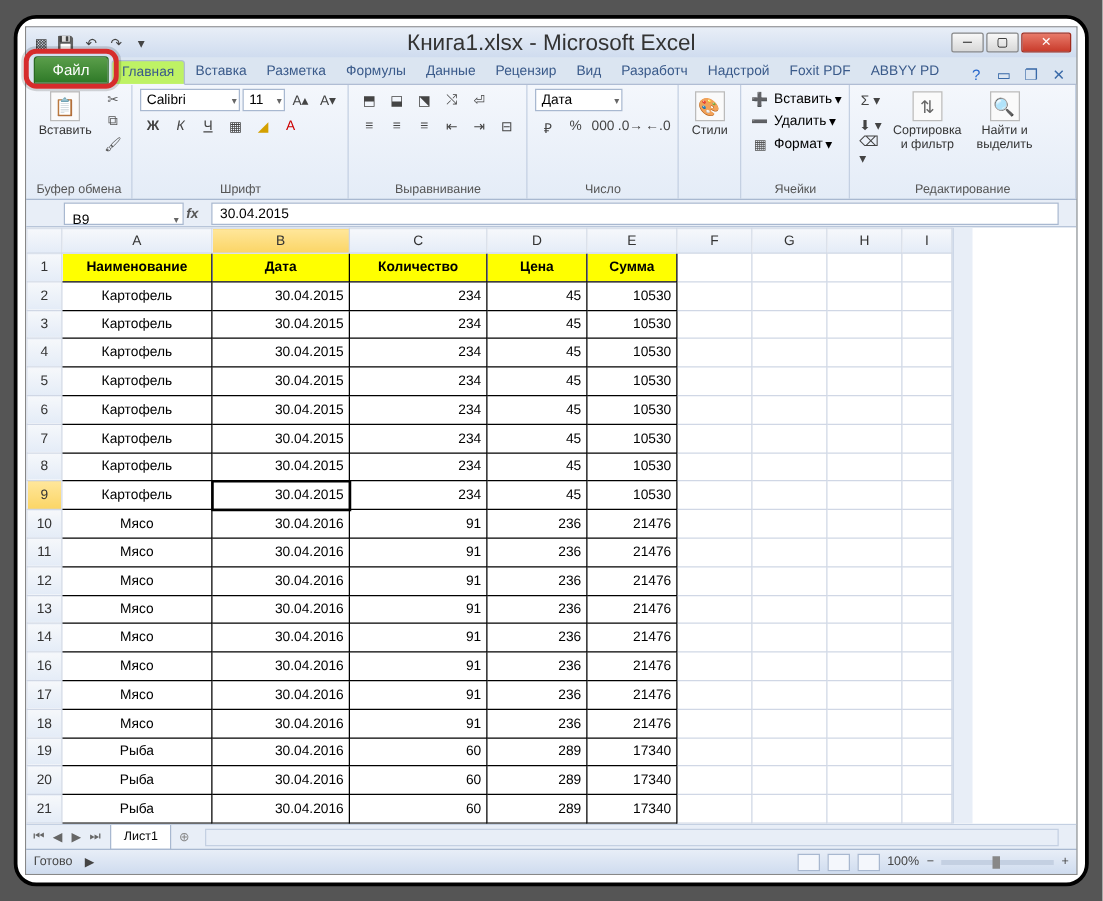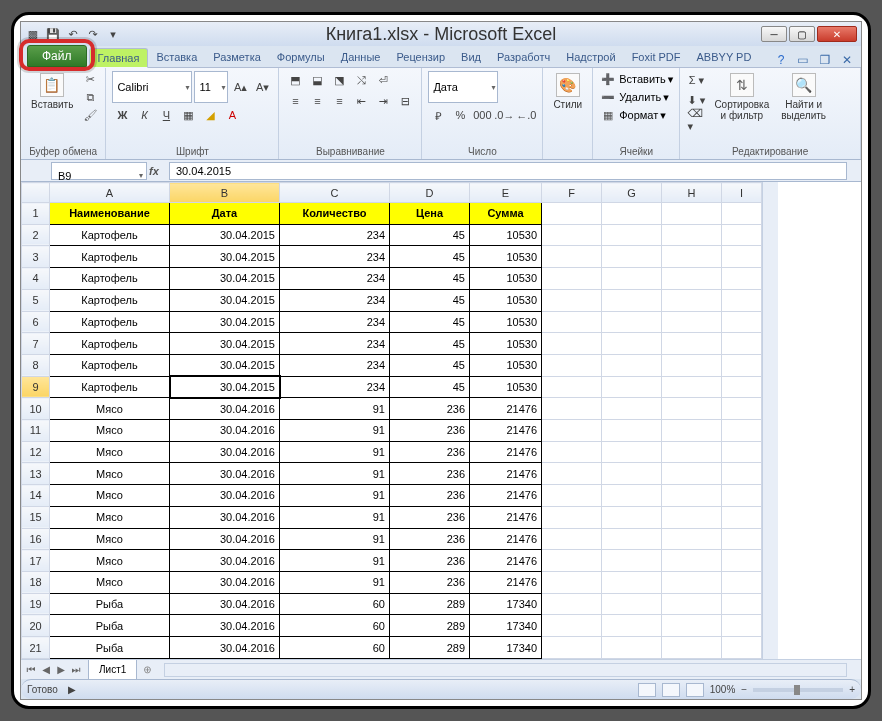--- a/index.html
+++ b/index.html
@@ -29,21 +29,21 @@
 
 .ribbon { height: 92px; background: linear-gradient(#f4f7fc,#e4ecf7); border-bottom: 1px solid #a8b8d0; display: flex; font-size: 11px; }
 .group { border-right: 1px solid #c4d0e2; padding: 3px 6px 2px 6px; display: flex; flex-direction: column; }
 .group-body { flex: 1; display: flex; align-items: flex-start; gap: 4px; }
 .group-label { text-align: center; font-size: 10px; color: #555; padding-top: 1px; }
 .big-btn { display: flex; flex-direction: column; align-items: center; gap: 2px; padding: 2px 4px; font-size: 10px; color: #333; }
 .ico24 { width: 24px; height: 24px; border: 1px solid #bbb; background: #fafafa; display: flex; align-items: center; justify-content: center; font-size: 14px; color: #666; }
 .ico16 { width: 18px; height: 16px; display: flex; align-items: center; justify-content: center; font-size: 11px; color: #555; }
 .mini-col { display: flex; flex-direction: column; gap: 2px; }
 .mini-row { display: flex; align-items: center; gap: 2px; }
-.combo { height: 32px; border: 1px solid #a8b8d0; background: #fff; font-size: 11px; padding: 0 14px 0 4px; display: flex; align-items: center; position: relative; }
+.combo { height: 18px; border: 1px solid #a8b8d0; background: #fff; font-size: 11px; padding: 0 14px 0 4px; display: flex; align-items: center; position: relative; }
 .combo::after { content: "▾"; position: absolute; right: 2px; font-size: 8px; color: #666; }
 .btn16 { width: 20px; height: 18px; border: 1px solid transparent; display: flex; align-items: center; justify-content: center; font-size: 11px; color: #444; }
 
 
 .fbar { height: 22px; background: #e8eef7; border-bottom: 1px solid #a8b8d0; display: flex; align-items: center; font-size: 11px; }
 .namebox { width: 96px; height: 18px; margin: 0 2px 0 30px; border: 1px solid #a8b8d0; background: #fff; display: flex; align-items: center; padding: 10px 14px 0 6px; position: relative; }
 .namebox::after { content: "▾"; position: absolute; right: 3px; font-size: 8px; color: #666; }
 .fx { width: 20px; font-style: italic; color: #555; font-weight: bold; }
 .formula-input { flex: 1; height: 18px; border: 1px solid #a8b8d0; background: #fff; padding: 0 6px; display: flex; align-items: center; margin-right: 14px; }
 
@@ -62,21 +62,21 @@
 .txt-r { text-align: right; }
 .active-cell { outline: 2px solid #000; outline-offset: -1px; position: relative; }
 .vscroll { width: 16px; background: #e8eef7; border-left: 1px solid #c4d0e2; }
 
 
 .sheetbar { height: 20px; background: #e8eef7; border-top: 1px solid #c4d0e2; display: flex; align-items: center; font-size: 10px; }
 .sheet-nav { display: flex; gap: 1px; padding: 0 3px; }
 .sheet-nav span { width: 14px; text-align: center; color: #666; }
 .sheet-tab { background: #fff; padding: 4px 10px; border: 1px solid #a8b8d0; border-top: none; margin-left: 2px; }
 .hscroll { flex: 1; height: 14px; background: #e8eef7; margin: 0 14px 0 6px; border: 1px solid #c4d0e2; }
-.statusbar { height: 20px; background: linear-gradient(#e8eef7,#cfdcef); border-top: 1px solid #a8b8d0; display: flex; align-items: center; font-size: 10px; padding: 0 6px; color: #444; border-radius: 10px; }
+.statusbar { height: 20px; background: linear-gradient(#e8eef7,#cfdcef); border-top: 1px solid #a8b8d0; display: flex; align-items: center; font-size: 10px; padding: 0 6px; color: #444; }
 .status-right { margin-left: auto; display: flex; align-items: center; gap: 6px; }
 .viewbtn { width: 18px; height: 14px; border: 1px solid #a8b8d0; background: #f4f7fc; }
 .zoom-slider { width: 90px; height: 4px; background: #c4d0e2; position: relative; }
 .zoom-slider::after { content: ""; position: absolute; left: 45%; top: -3px; width: 6px; height: 10px; background: #888; }
 </style>
 </head>
 <body>
 
 <div class="outer">
 <div class="window">
@@ -434,32 +434,20 @@
               <td class="data-cell txt-r">30.04.2016</td>
               <td class="data-cell txt-r">91</td>
               <td class="data-cell txt-r">236</td>
               <td class="data-cell txt-r">21476</td>
               <td></td>
               <td></td>
               <td></td>
               <td></td>
             </tr>
             <tr>
-              <th class="rowhdr">15</th>
-              <td class="data-cell txt-l">Мясо</td>
-              <td class="data-cell txt-r">30.04.2016</td>
-              <td class="data-cell txt-r">91</td>
-              <td class="data-cell txt-r">236</td>
-              <td class="data-cell txt-r">21476</td>
-              <td></td>
-              <td></td>
-              <td></td>
-              <td></td>
-            </tr>
-            <tr>
               <th class="rowhdr">16</th>
               <td class="data-cell txt-l">Мясо</td>
               <td class="data-cell txt-r">30.04.2016</td>
               <td class="data-cell txt-r">91</td>
               <td class="data-cell txt-r">236</td>
               <td class="data-cell txt-r">21476</td>
               <td></td>
               <td></td>
               <td></td>
               <td></td>

